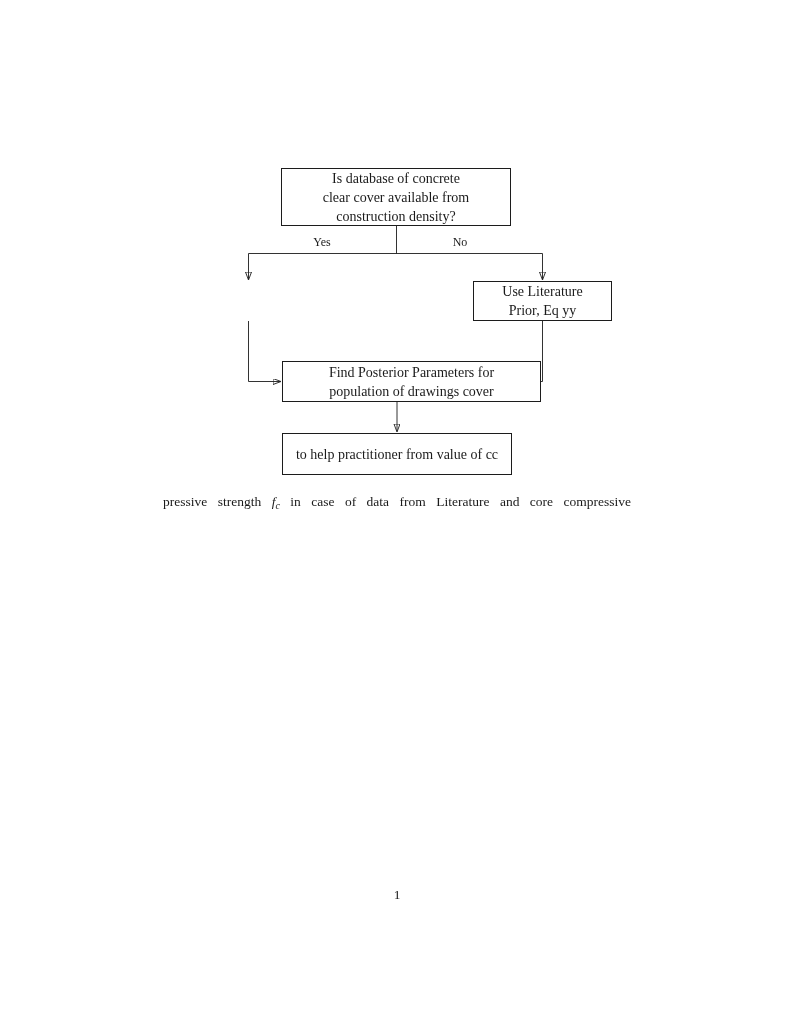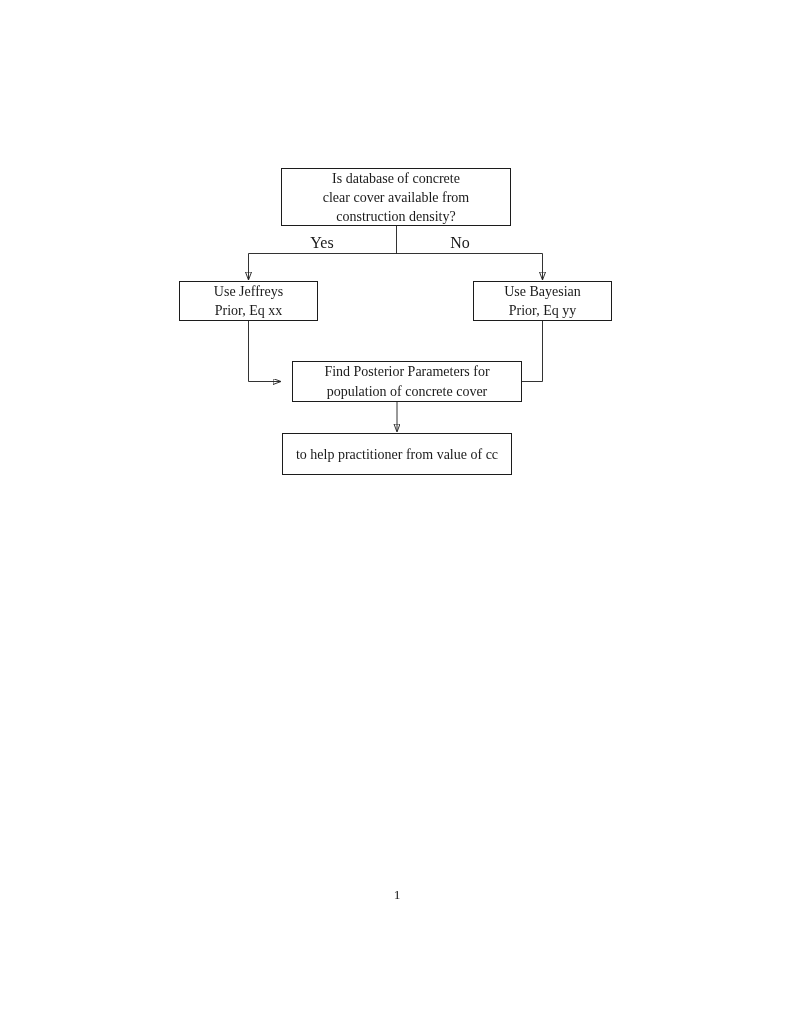--- a/index.html
+++ b/index.html
@@ -27,28 +27,28 @@
     align-items: center;
     text-align: center;
     font-size: 14px;
     line-height: 19px;
     white-space: nowrap;
   }
   .fc-box .bline { display: block; }
   #box-question { left: 281px; top: 168px; width: 230px; height: 58px; }
   #box-jeffreys { left: 179px; top: 281px; width: 139px; height: 40px; }
   #box-conjugate { left: 473px; top: 281px; width: 139px; height: 40px; }
-  #box-posterior { left: 292px; top: 361px; width: 230px; height: 41px; justify-content: space-between; }
+  #box-posterior { left: 282px; top: 361px; width: 259px; height: 41px; }
   #box-plot     { left: 282px; top: 433px; width: 230px; height: 42px; }
   .edge-label {
     position: absolute;
     top: 233px;
     width: 60px;
     text-align: center;
-    font-size: 16px;
+    font-size: 12px;
     line-height: 19px;
   }
   #label-yes { left: 292px; }
   #label-no  { left: 430px; }
   svg.connectors {
     position: absolute;
     left: 0;
     top: 0;
     pointer-events: none;
   }
@@ -111,37 +111,36 @@
 
   <div class="fc-box" id="box-question">
     <span class="bline">Is database of concrete</span>
     <span class="bline">clear cover available from</span>
     <span class="bline">construction density?</span>
   </div>
 
   <div class="edge-label" id="label-yes">Yes</div>
   <div class="edge-label" id="label-no">No</div>
 
-  <div class="fc-box" id="box-jeffreys">
-    <span class="bline">Use Jeffreys</span>
-    <span class="bline">Prior, Eq xx</span>
-  </div>
 
   <div class="fc-box" id="box-conjugate">
-    <span class="bline">Use Bayesian</span>
+    <span class="bline">Use Literature</span>
     <span class="bline">Prior, Eq yy</span>
   </div>
 
   <div class="fc-box" id="box-posterior">
     <span class="bline">Find Posterior Parameters for</span>
-    <span class="bline">population of concrete cover</span>
+    <span class="bline">population of drawings cover</span>
   </div>
 
   <div class="fc-box" id="box-plot">
     <span class="bline">to help practitioner from value of cc</span>
   </div>
 
   <div class="caption">
+    <div class="cap-line">
+      <span>pressive strength </span><span class="math-var">f</span><span class="math-sub">c</span><span> in case of data from Literature and core compressive</span>
+    </div>
   </div>
 
   <div class="page-number">1</div>
 
 </div>
 
 </body></html>

